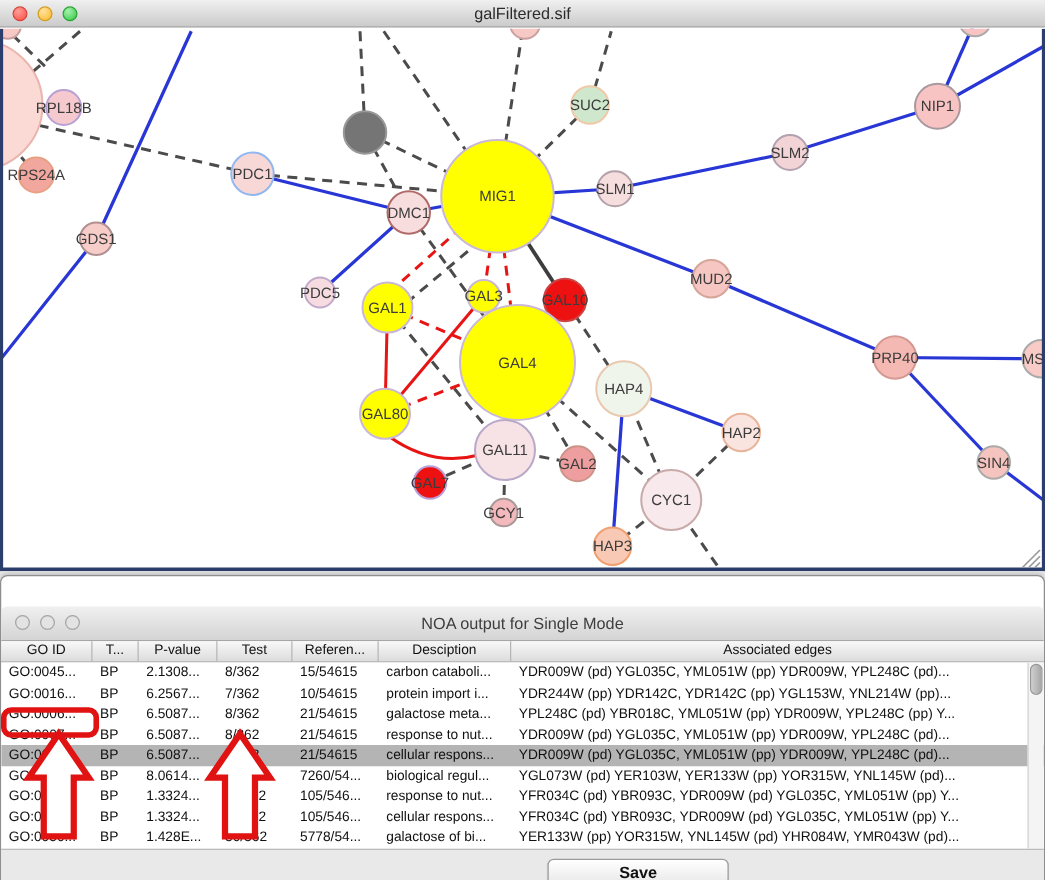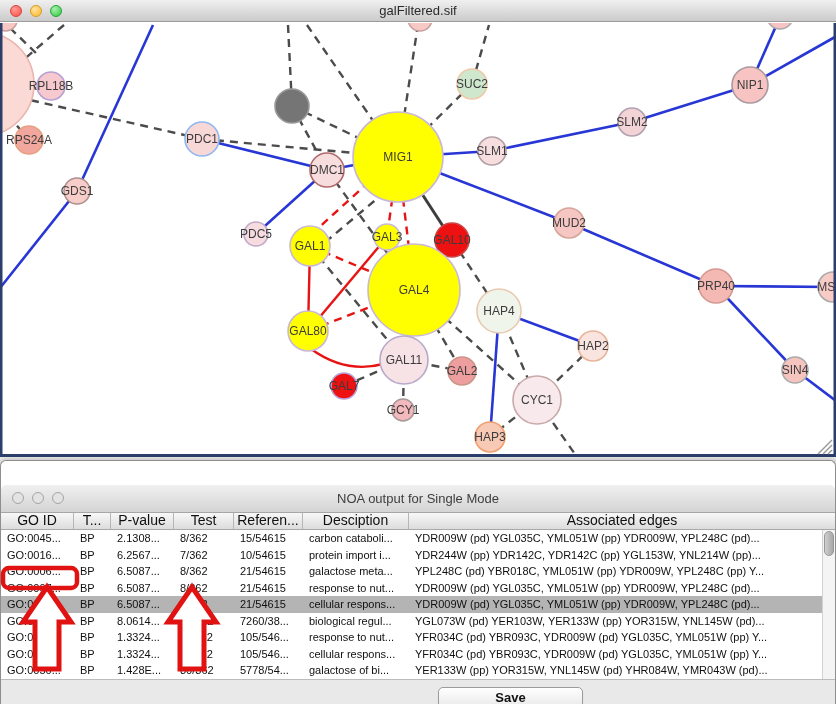--- a/index.html
+++ b/index.html
@@ -25,21 +25,21 @@
   
   .noa-window{position:absolute;left:0;top:460px;width:836px;height:244px;background:#fff;
     border:1px solid #8e8e8e;border-bottom:none;border-radius:6px 6px 0 0;box-sizing:border-box;
     box-shadow:0 -1px 4px rgba(0,0,0,.18);}
   .noa-titlebar{position:relative;height:27px;background:linear-gradient(#f0f0f0,#d4d4d4);
     border-bottom:1px solid #a6a6a6;border-radius:5px 5px 0 0;margin-top:24px;}
   .noa-titlebar .traffic{top:7px;}
   .noa-title{text-align:center;line-height:27px;font-size:13px;color:#3e3e3e;}
 
   .table-header{display:flex;height:16px;background:linear-gradient(#f8f8f8,#dcdcdc);
-    border-bottom:1px solid #a9a9a9;font-size:14px;color:#101010;}
+    border-bottom:1px solid #a9a9a9;font-size:11px;color:#101010;}
   .th{box-sizing:border-box;border-right:1px solid #b6b6b6;text-align:center;line-height:15px;
     white-space:nowrap;overflow:hidden;}
   .c0{width:73px}.c1{width:37px}.c2{width:63px}.c3{width:60px}.c4{width:69px}.c5{width:106px}
   .c6{flex:1;min-width:0;border-right:none;}
 
   .table-body{position:relative;height:149px;background:#fff;overflow:hidden;}
   .tr{display:flex;height:16.5px;font-size:11px;color:#101010;justify-content:flex-end;}
   .tr.selected{background:#b4b4b4;}
   .td{box-sizing:border-box;line-height:16.5px;white-space:nowrap;overflow:hidden;padding-left:6px;}
   .td.c6{padding-right:26px;}
@@ -257,21 +257,21 @@
           <div class="td c3">8/362</div>
           <div class="td c4">21/54615</div>
           <div class="td c5">cellular respons...</div>
           <div class="td c6">YDR009W (pd) YGL035C, YML051W (pp) YDR009W, YPL248C (pd)...</div>
         </div>
         <div class="tr">
           <div class="td c0">GO:0065...</div>
           <div class="td c1">BP</div>
           <div class="td c2">8.0614...</div>
           <div class="td c3">94/362</div>
-          <div class="td c4">7260/38...</div>
+          <div class="td c4">7260/54...</div>
           <div class="td c5">biological regul...</div>
           <div class="td c6">YGL073W (pd) YER103W, YER133W (pp) YOR315W, YNL145W (pd)...</div>
         </div>
         <div class="tr">
           <div class="td c0">GO:0031...</div>
           <div class="td c1">BP</div>
           <div class="td c2">1.3324...</div>
           <div class="td c3">11/362</div>
           <div class="td c4">105/546...</div>
           <div class="td c5">response to nut...</div>

